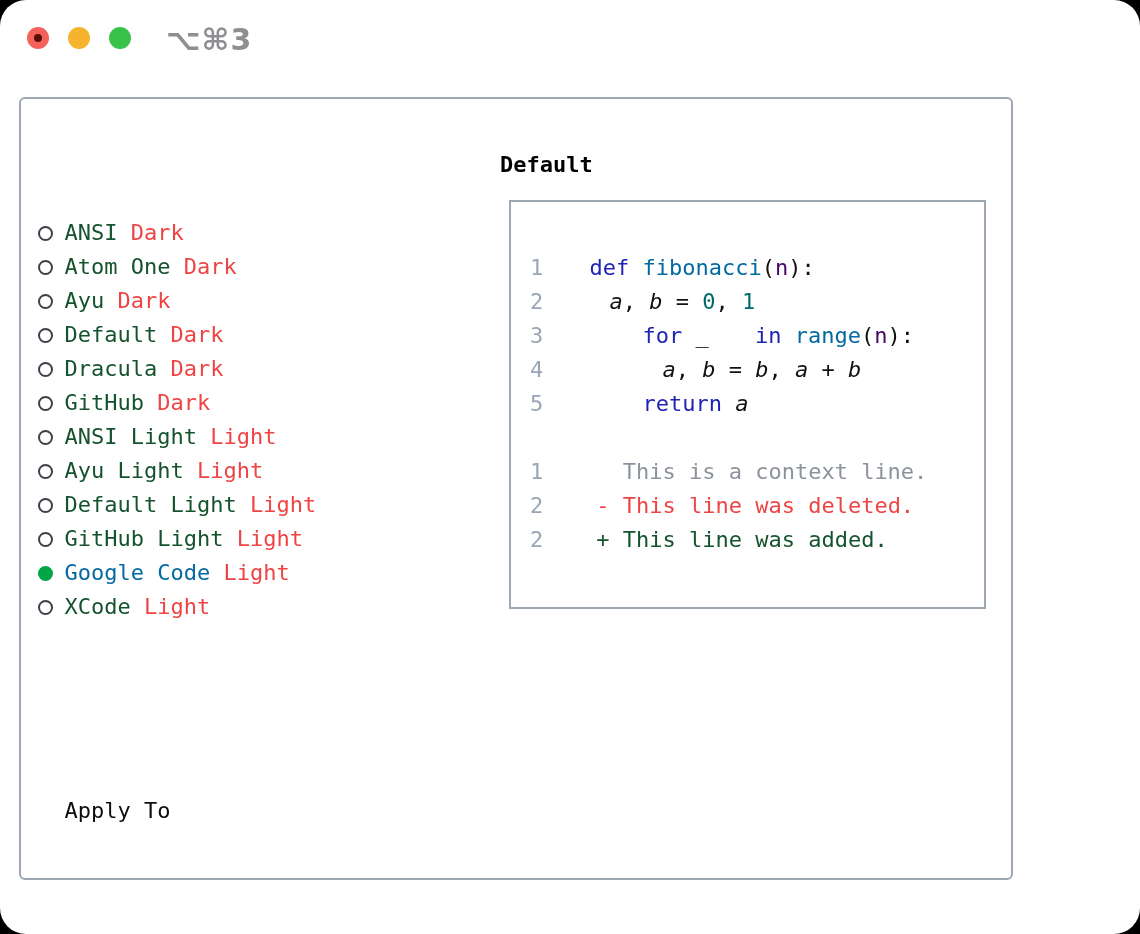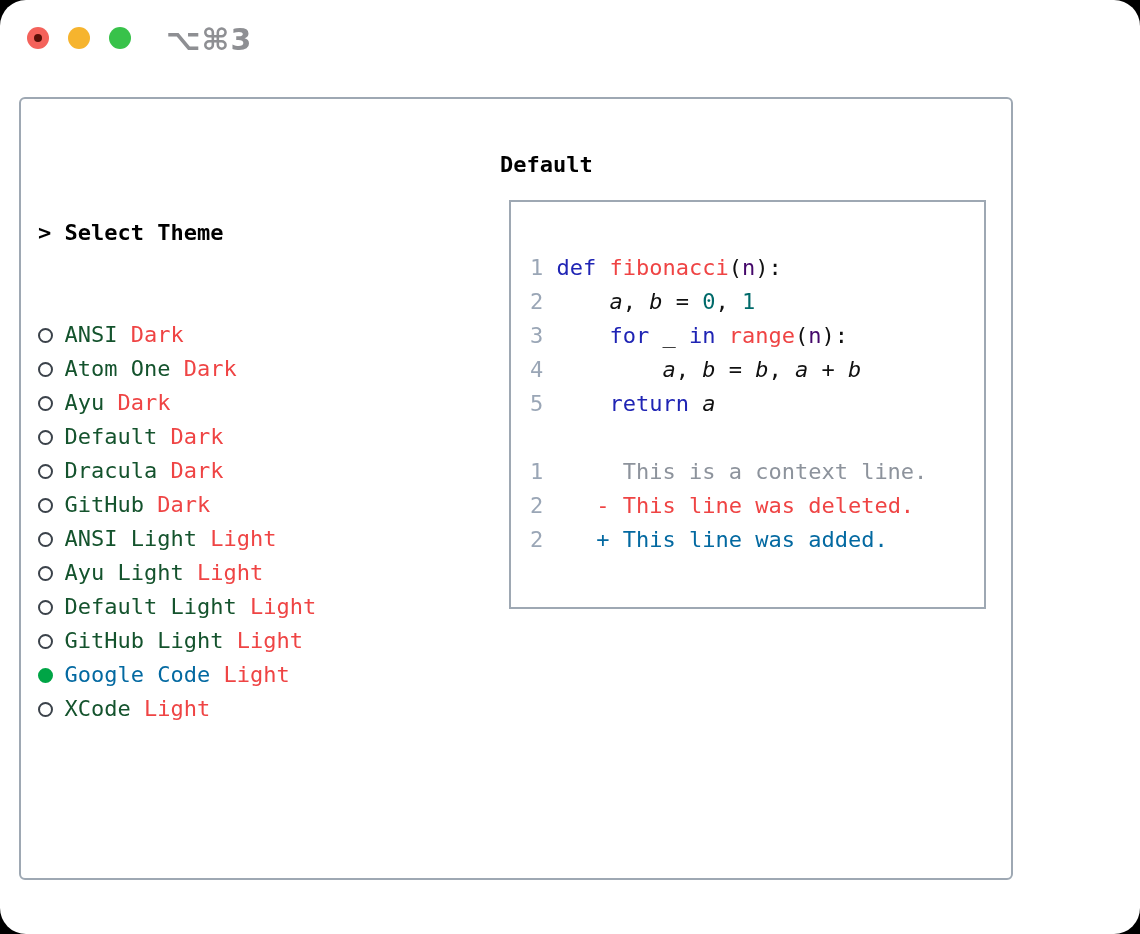--- a/index.html
+++ b/index.html
@@ -34,48 +34,48 @@
   .theme-row.selected .nm{color:#0369a1;}
   .apply-label{color:#0d0d0d;}
   .spacer{height:34px;}
   
   .preview-title{position:absolute;left:479px;top:49px;font-size:22px;line-height:34px;font-weight:700;color:#000;}
   .preview-box{position:absolute;left:488px;top:101px;width:477px;height:409px;
     border:2px solid #9ea8b3;background:#fff;box-sizing:border-box;overflow:hidden;}
   .code{margin:0;padding:49px 0 0 19px;font-size:22px;line-height:34px;}
   .cl{height:34px;white-space:pre;}
   .cl .ln{color:#9aa6b6;}
-  .cl .kw{color:#1f24b4;}
-  .cl .fn{color:#ef4444;}
+  .cl .kw{color:#1f24b4;margin-left:33px;}
+  .cl .fn{color:#0369a1;}
   .cl .lit{color:#006a6a;}
   .cl .pln{color:#111111;}
   .cl .var{color:#111111;font-style:italic;}
   .cl .param{color:#44076a;}
   .cl .ctx{color:#8d939c;text-align:center;}
   .cl .del{color:#ef4444;}
-  .cl .add{color:#0369a1;}
+  .cl .add{color:#14532d;}
 </style>
 </head>
 <body>
 
 <div class="window">
 
   <div class="titlebar">
     <span class="tl red"></span>
     <span class="tl yellow"></span>
     <span class="tl green"></span>
     <span class="shortcut">⌥⌘3</span>
   </div>
 
   <div class="panel">
 
     <div class="listcol">
-      <div class="row"><span class="mk hdr-marker">&gt;</span><span class="hdr">Select Theme</span></div>
       <div><div class="row theme-row"><span class="mk"><span class="dot"></span></span><span class="nm">ANSI</span><span class="sfx"> Dark</span></div><div class="row theme-row"><span class="mk"><span class="dot"></span></span><span class="nm">Atom One</span><span class="sfx"> Dark</span></div><div class="row theme-row"><span class="mk"><span class="dot"></span></span><span class="nm">Ayu</span><span class="sfx"> Dark</span></div><div class="row theme-row"><span class="mk"><span class="dot"></span></span><span class="nm">Default</span><span class="sfx"> Dark</span></div><div class="row theme-row"><span class="mk"><span class="dot"></span></span><span class="nm">Dracula</span><span class="sfx"> Dark</span></div><div class="row theme-row"><span class="mk"><span class="dot"></span></span><span class="nm">GitHub</span><span class="sfx"> Dark</span></div><div class="row theme-row"><span class="mk"><span class="dot"></span></span><span class="nm">ANSI Light</span><span class="sfx"> Light</span></div><div class="row theme-row"><span class="mk"><span class="dot"></span></span><span class="nm">Ayu Light</span><span class="sfx"> Light</span></div><div class="row theme-row"><span class="mk"><span class="dot"></span></span><span class="nm">Default Light</span><span class="sfx"> Light</span></div><div class="row theme-row"><span class="mk"><span class="dot"></span></span><span class="nm">GitHub Light</span><span class="sfx"> Light</span></div><div class="row theme-row selected"><span class="mk"><span class="dot filled"></span></span><span class="nm">Google Code</span><span class="sfx"> Light</span></div><div class="row theme-row"><span class="mk"><span class="dot"></span></span><span class="nm">XCode</span><span class="sfx"> Light</span></div></div>
       <div class="spacer"></div>
+      <div class="row"><span class="mk"></span><span class="apply-label">Apply To</span></div>
       
       
       
       
     </div>
 
     <div class="preview-title">Default</div>
     <div class="preview-box">
       <pre class="code"><div class="cl"><span class="ln">1 </span><span class="kw">def</span><span class="pln"> </span><span class="fn">fibonacci</span><span class="pln">(</span><span class="param">n</span><span class="pln">):</span></div><div class="cl"><span class="ln">2 </span><span class="pln">    </span><span class="var">a</span><span class="pln">, </span><span class="var">b</span><span class="pln"> = </span><span class="lit">0</span><span class="pln">, </span><span class="lit">1</span></div><div class="cl"><span class="ln">3 </span><span class="pln">    </span><span class="kw">for</span><span class="pln"> _ </span><span class="kw">in</span><span class="pln"> </span><span class="fn">range</span><span class="pln">(</span><span class="param">n</span><span class="pln">):</span></div><div class="cl"><span class="ln">4 </span><span class="pln">        </span><span class="var">a</span><span class="pln">, </span><span class="var">b</span><span class="pln"> = </span><span class="var">b</span><span class="pln">, </span><span class="var">a</span><span class="pln"> + </span><span class="var">b</span></div><div class="cl"><span class="ln">5 </span><span class="pln">    </span><span class="kw">return</span><span class="pln"> </span><span class="var">a</span></div><div class="cl"></div><div class="cl"><span class="ln">1</span><span class="ctx">      This is a context line.</span></div><div class="cl"><span class="ln">2</span><span class="pln">    </span><span class="del">- This line was deleted.</span></div><div class="cl"><span class="ln">2</span><span class="pln">    </span><span class="add">+ This line was added.</span></div></pre>
     </div>

